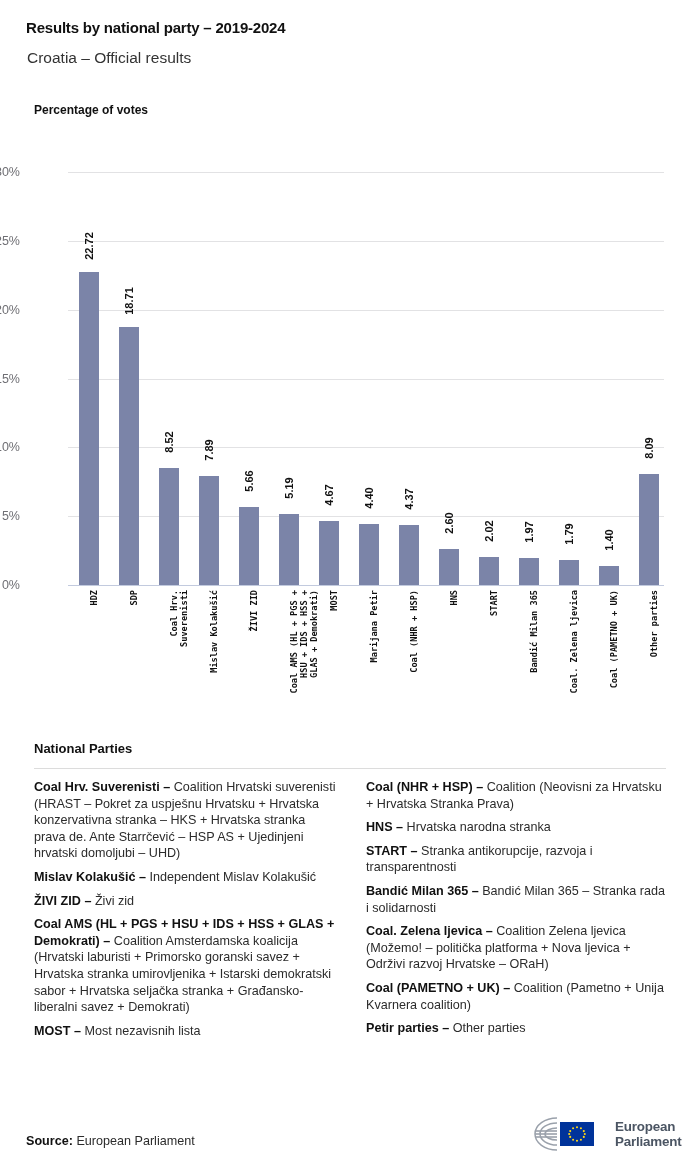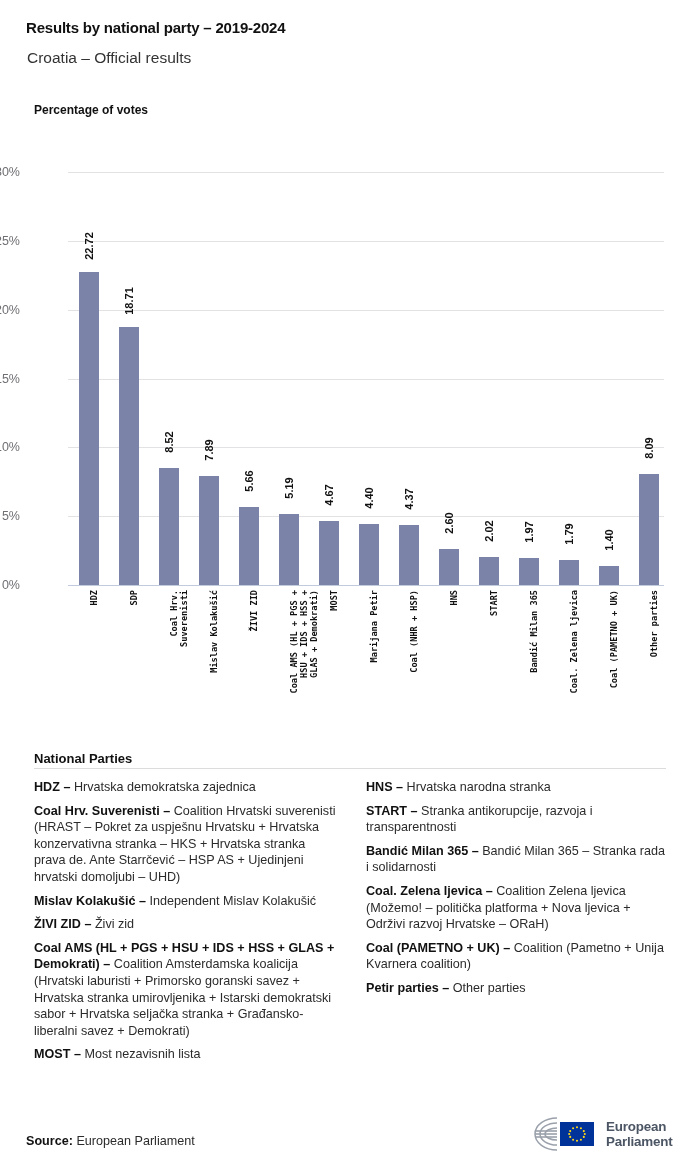--- a/index.html
+++ b/index.html
@@ -84,21 +84,21 @@
     transform: rotate(-90deg) translate(-100%, 0);
     width: 125px;
     text-align: right;
     white-space: pre;
     margin-left: 11px;
   }
 
   
   .legend-title {
     position: absolute; left: 34px; top: 741px;
-    font-size: 13px; font-weight: bold; color: #111; margin-top: 10px;
+    font-size: 13px; font-weight: bold; color: #111;
   }
   .legend-rule {
     position: absolute; left: 34px; top: 768px;
     width: 632px; height: 1px; background: #dcdcdc;
   }
   .legend-cols {
     position: absolute; left: 34px; top: 779px;
     width: 636px;
     display: flex; gap: 28px;
     align-items: flex-start;
@@ -113,21 +113,21 @@
   
   .source {
     position: absolute; left: 26px; top: 1134px;
     font-size: 12.6px; color: #2b2b2b;
   }
   .source b { font-weight: bold; color: #111; }
 
   .ep-logo {
     position: absolute; left: 523px; top: 1112px;
     width: 152px; height: 44px;
-    display: flex; align-items: center; gap: 7px;
+    display: flex; align-items: center; gap: 16px;
   }
   .ep-mark { position: relative; width: 76px; height: 40px; }
   .ep-flag {
     position: absolute; left: 37px; top: 8px;
     width: 34px; height: 24px; background: #00339a;
   }
   .ep-wordmark {
     font-size: 13.4px; font-weight: bold; line-height: 15px;
     color: #4b5563; letter-spacing: -0.2px;
   }
@@ -269,28 +269,28 @@
       </div>
       <div class="xlabel" style="left: 570px;">
         <span>Other parties</span>
       </div>
     </div>
 
   <div class="legend-title">National Parties</div>
   <div class="legend-rule"></div>
   <div class="legend-cols">
     <div class="legend-col" id="legend-left">
-        <div class="legend-entry"><b>HDZ – </b><span>Hrvatska demokratska zajednica</span></div>
         <div class="legend-entry"><b>Coal Hrv. Suverenisti – </b><span>Coalition Hrvatski suverenisti (HRAST – Pokret za uspješnu Hrvatsku + Hrvatska konzervativna stranka – HKS + Hrvatska stranka prava de. Ante Starrčević – HSP AS + Ujedinjeni hrvatski domoljubi – UHD)</span></div>
         <div class="legend-entry"><b>Mislav Kolakušić – </b><span>Independent Mislav Kolakušić</span></div>
         <div class="legend-entry"><b>ŽIVI ZID – </b><span>Živi zid</span></div>
         <div class="legend-entry"><b>Coal AMS (HL + PGS + HSU + IDS + HSS + GLAS + Demokrati) – </b><span>Coalition Amsterdamska koalicija (Hrvatski laburisti + Primorsko goranski savez + Hrvatska stranka umirovljenika + Istarski demokratski sabor + Hrvatska seljačka stranka + Građansko-liberalni savez + Demokrati)</span></div>
         <div class="legend-entry"><b>MOST – </b><span>Most nezavisnih lista</span></div>
       </div>
     <div class="legend-col" id="legend-right">
+        <div class="legend-entry"><b>Coal (NHR + HSP) – </b><span>Coalition (Neovisni za Hrvatsku + Hrvatska Stranka Prava)</span></div>
         <div class="legend-entry"><b>HNS – </b><span>Hrvatska narodna stranka</span></div>
         <div class="legend-entry"><b>START – </b><span>Stranka antikorupcije, razvoja i transparentnosti</span></div>
         <div class="legend-entry"><b>Bandić Milan 365 – </b><span>Bandić Milan 365 – Stranka rada i solidarnosti</span></div>
         <div class="legend-entry"><b>Coal. Zelena ljevica – </b><span>Coalition Zelena ljevica (Možemo! – politička platforma + Nova ljevica + Održivi razvoj Hrvatske – ORaH)</span></div>
         <div class="legend-entry"><b>Coal (PAMETNO + UK) – </b><span>Coalition (Pametno + Unija Kvarnera coalition)</span></div>
         <div class="legend-entry"><b>Petir parties – </b><span>Other parties</span></div>
       </div>
   </div>
 
   <div class="source">

